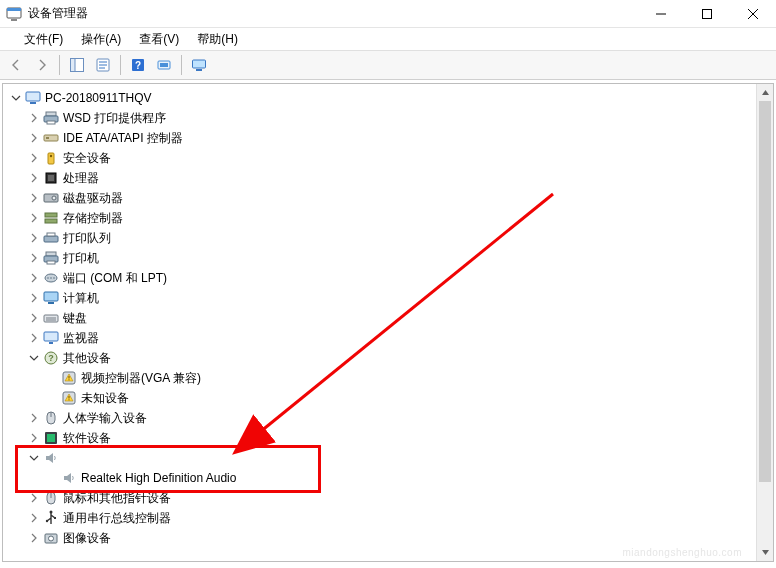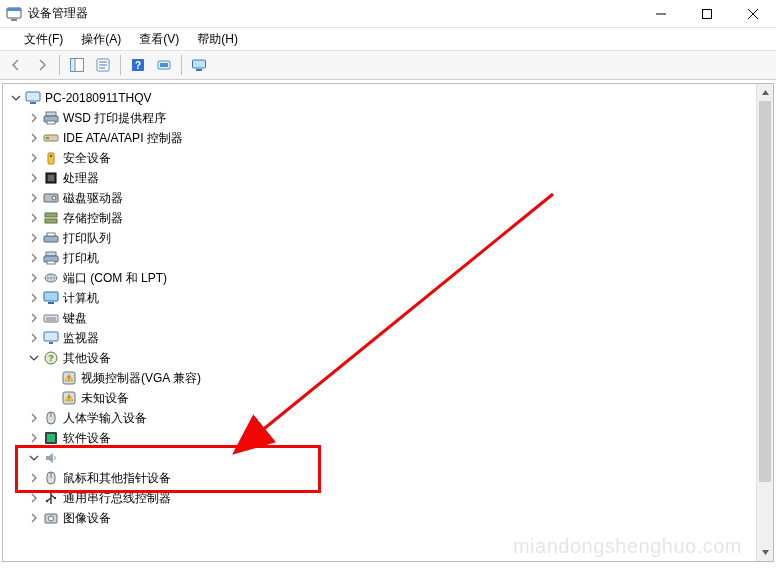--- a/index.html
+++ b/index.html
@@ -147,21 +147,21 @@
     position: absolute;
     pointer-events: none;
   }
 
   
   .watermark {
     position: absolute;
     right: 34px;
     bottom: 10px;
     color: #e6e6e6;
-    font-size: 20px;
+    font-size: 10px;
     letter-spacing: 0.5px;
     font-family: Arial, sans-serif;
     pointer-events: none;
   }
 </style>
 </head>
 <body>
 
 <div class="titlebar">
   <span class="app-icon">
@@ -532,20 +532,30 @@
             <path d="M1 3 L5 7 L9 3" fill="none" stroke="#404040" stroke-width="1.2"></path>
           </svg>
       </span>
       <span class="node-icon">
         <svg width="16" height="16">
             <path d="M3 6 H6 L10 3 V13 L6 10 H3 Z" fill="#9aa6af"></path>
             <path d="M11.5 6 Q13 8 11.5 10" fill="none" stroke="#9aa6af" stroke-width="1"></path>
           </svg>
       </span>
     </div>
+    <div class="node" id="sound-child">
+      <span class="indent" style="width:58px"></span>
+      <span class="node-icon">
+        <svg width="16" height="16">
+            <path d="M3 6 H6 L10 3 V13 L6 10 H3 Z" fill="#9aa6af"></path>
+            <path d="M11.5 6 Q13 8 11.5 10" fill="none" stroke="#9aa6af" stroke-width="1"></path>
+          </svg>
+      </span>
+      <span class="node-label">Realtek High Definition Audio</span>
+    </div>
 
   <div class="node">
     <span class="indent" style="width:24px"></span>
     <span class="expander">
       <svg width="10" height="10">
             <path d="M3 1 L7 5 L3 9" fill="none" stroke="#7a7a7a" stroke-width="1.2"></path>
           </svg>
     </span>
     <span class="node-icon">
           <svg width="16" height="16">

